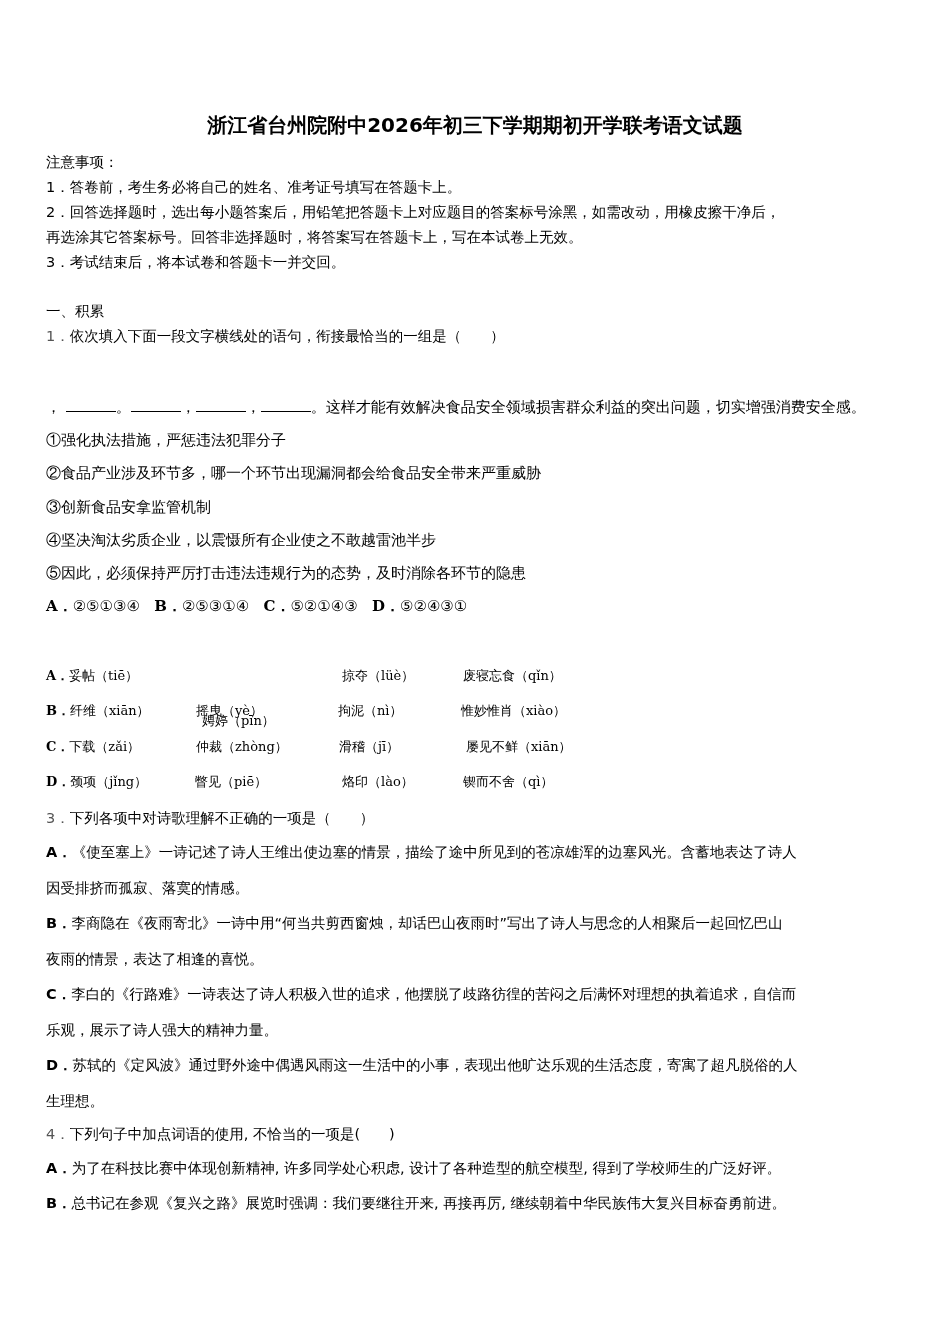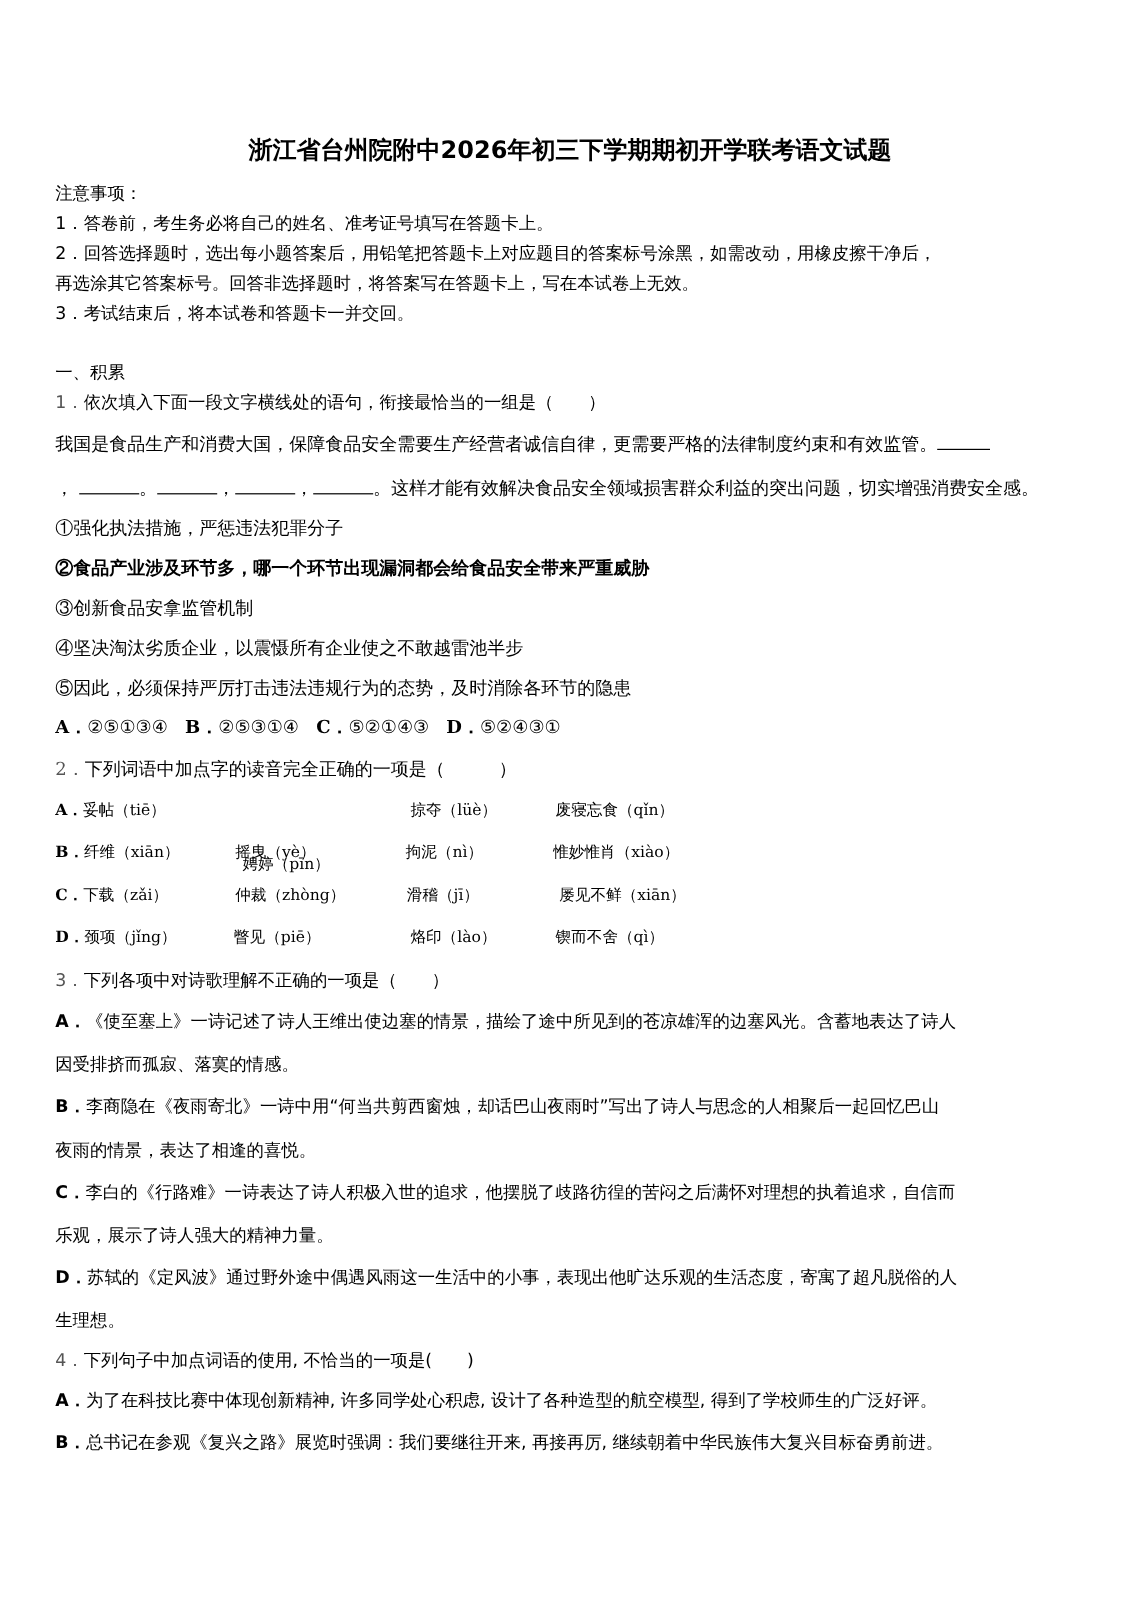--- a/index.html
+++ b/index.html
@@ -28,43 +28,37 @@
   <div class="line narrow" style="top:177px;">1．答卷前，考生务必将自己的姓名、准考证号填写在答题卡上。</div>
   <div class="line narrow" style="top:202px;">2．回答选择题时，选出每小题答案后，用铅笔把答题卡上对应题目的答案标号涂黑，如需改动，用橡皮擦干净后，</div>
   <div class="line narrow" style="top:227px;">再选涂其它答案标号。回答非选择题时，将答案写在答题卡上，写在本试卷上无效。</div>
   <div class="line narrow" style="top:252px;">3．考试结束后，将本试卷和答题卡一并交回。</div>
 
   <div class="line narrow" style="top:301px;">一、积累</div>
 
   <div class="line narrow" style="top:326px;">
     <span class="qnum">1．</span><span>依次填入下面一段文字横线处的语句，衔接最恰当的一组是（　　）</span>
   </div>
-  <div class="line" style="top:360px;">
-    <span>我国是食品生产和消费大国，保障食品安全需要生产经营者诚信自律，更需要严格的法律制度约束和有效监管。</span><span class="blank w44"></span>
-  </div>
   <div class="line" style="top:397px;">
     <span>，</span>&nbsp;<span class="blank w50"></span><span>。</span><span class="blank w50"></span><span>，</span><span class="blank w50"></span><span>，</span><span class="blank w50"></span><span>。这样才能有效解决食品安全领域损害群众利益的突出问题，切实增强消费安全感。</span>
   </div>
 
   <div class="line" style="top:430px;">①强化执法措施，严惩违法犯罪分子</div>
-  <div class="line" style="top:463px;font-weight:bold;">②食品产业涉及环节多，哪一个环节出现漏洞都会给食品安全带来严重威胁</div>
+  <div class="line" style="top:463px;">②食品产业涉及环节多，哪一个环节出现漏洞都会给食品安全带来严重威胁</div>
   <div class="line" style="top:497px;">③创新食品安拿监管机制</div>
   <div class="line" style="top:530px;">④坚决淘汰劣质企业，以震慑所有企业使之不敢越雷池半步</div>
   <div class="line" style="top:563px;">⑤因此，必须保持严厉打击违法违规行为的态势，及时消除各环节的隐患</div>
 
   <div class="line" style="top:596px;">
     <span><span class="optlabel">A．</span><span>②⑤①③④</span></span>&nbsp;&nbsp;
     <span><span class="optlabel">B．</span><span>②⑤③①④</span></span>&nbsp;&nbsp;
     <span><span class="optlabel">C．</span><span>⑤②①④③</span></span>&nbsp;&nbsp;
     <span><span class="optlabel">D．</span><span>⑤②④③①</span></span>
   </div>
 
-  <div class="line" style="top:631px;">
-    <span class="qnum">2．</span><span>下列词语中加点字的读音完全正确的一项是（　　　）</span>
-  </div>
 
   <div>
     <div class="cell" style="left:46px; top:666px;"><span class="optlabel">A．</span><span>妥帖（tiē）</span></div>
     <div class="cell" style="left:202px; top:666px;margin-top:45px;">娉婷（pīn）</div>
     <div class="cell" style="left:342px; top:666px;">掠夺（lüè）</div>
     <div class="cell" style="left:463px; top:666px;">废寝忘食（qǐn）</div>
   </div>
   <div>
     <div class="cell" style="left:46px; top:701px;"><span class="optlabel">B．</span><span>纤维（xiān）</span></div>
     <div class="cell" style="left:196px; top:701px;">摇曳（yè）</div>

